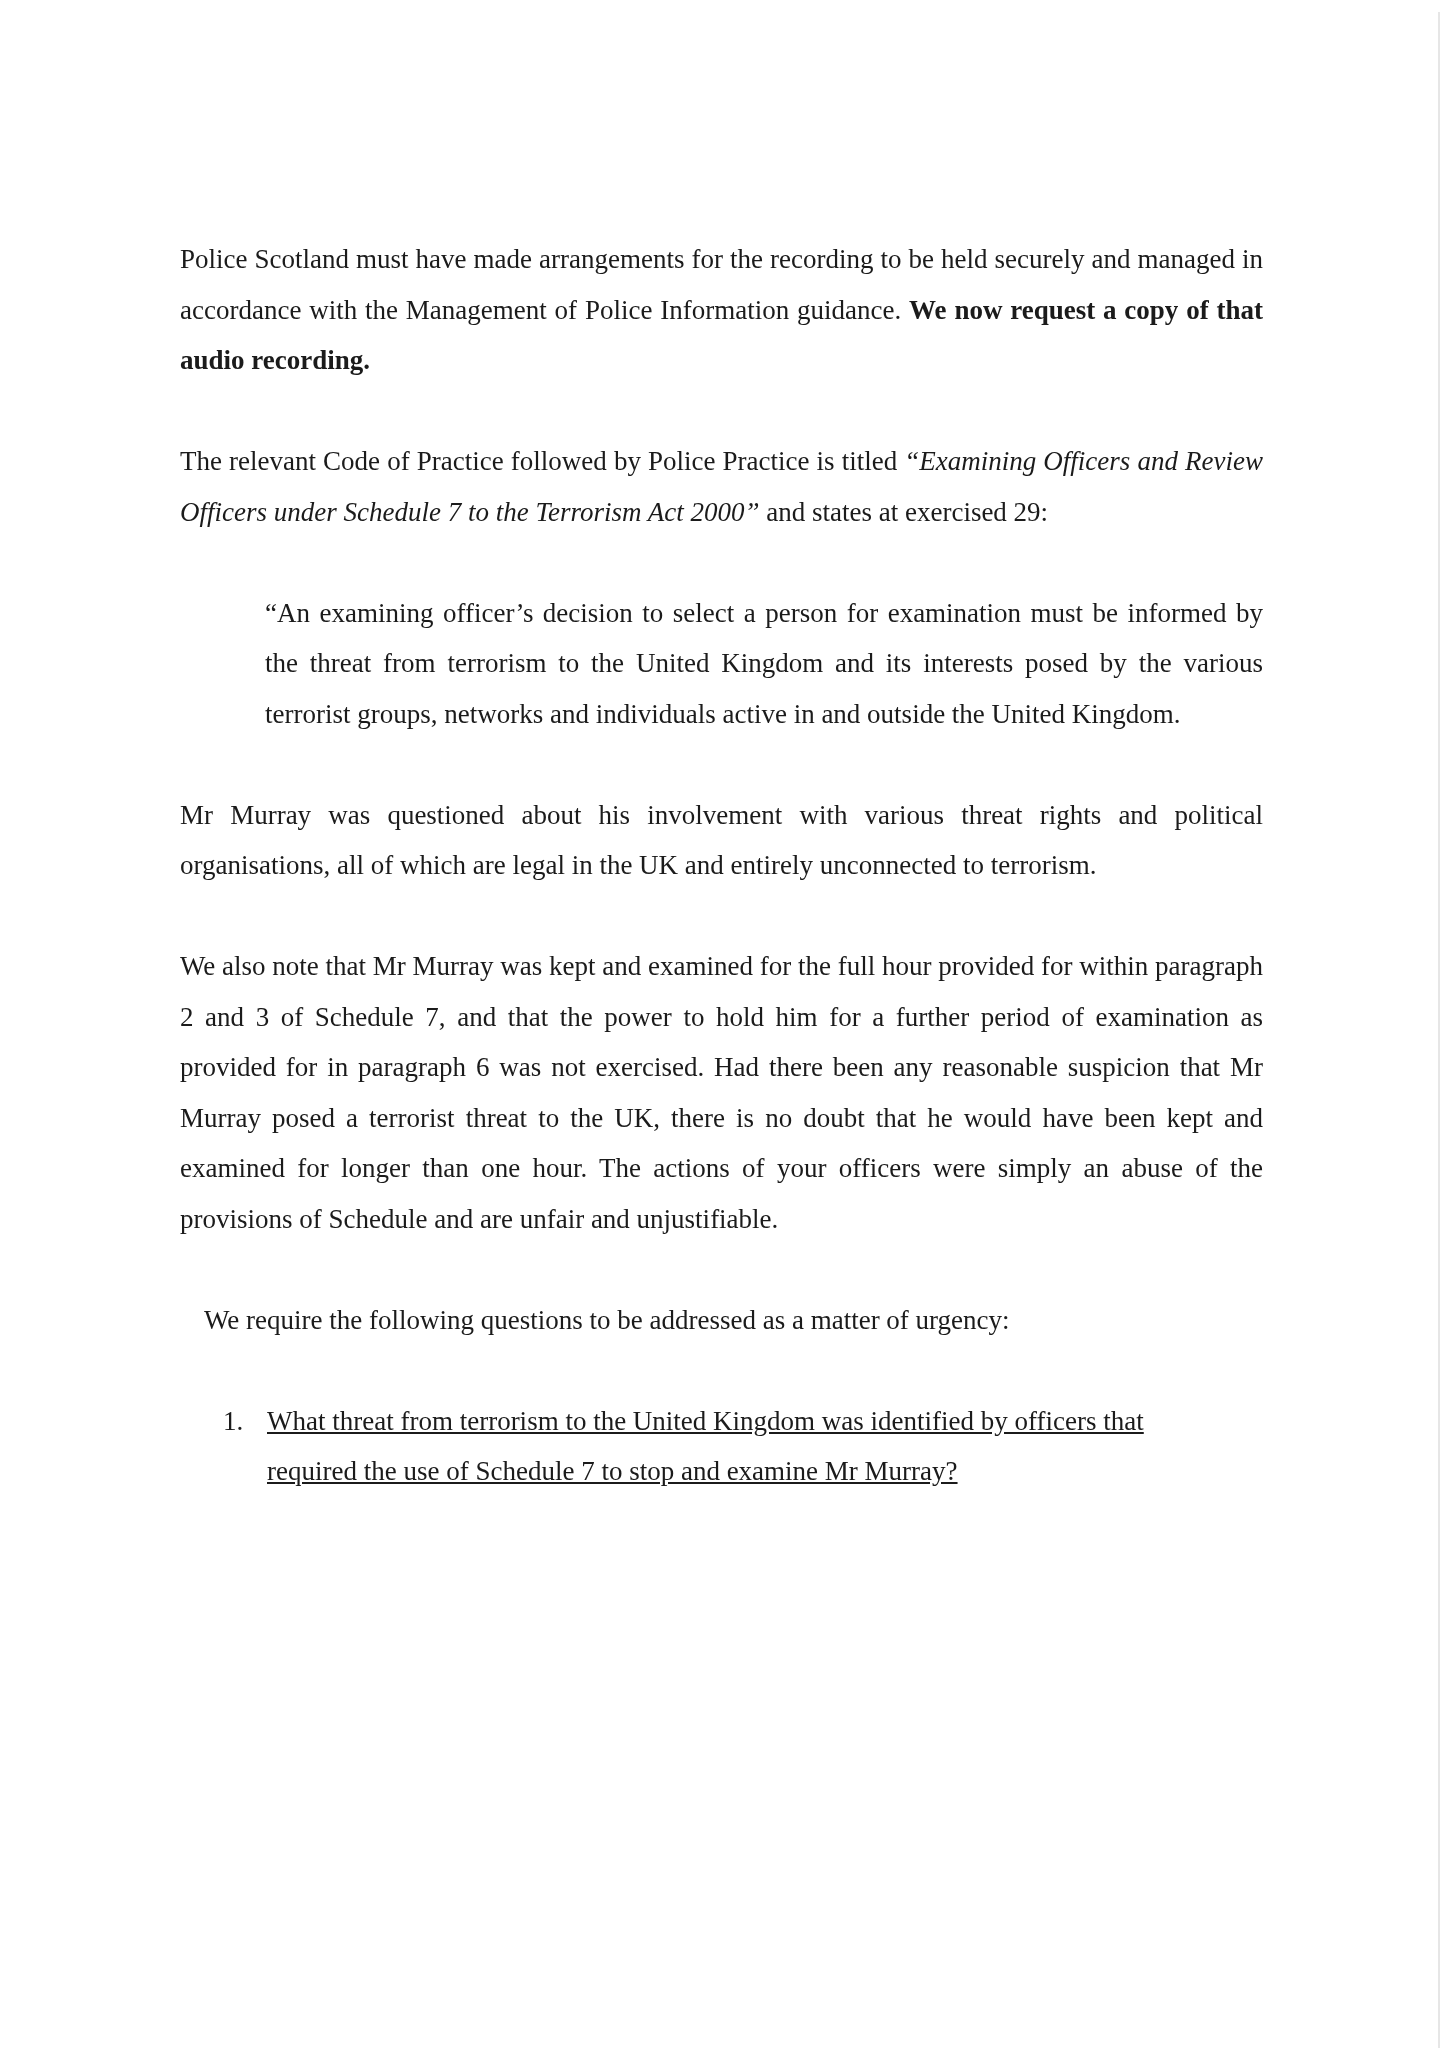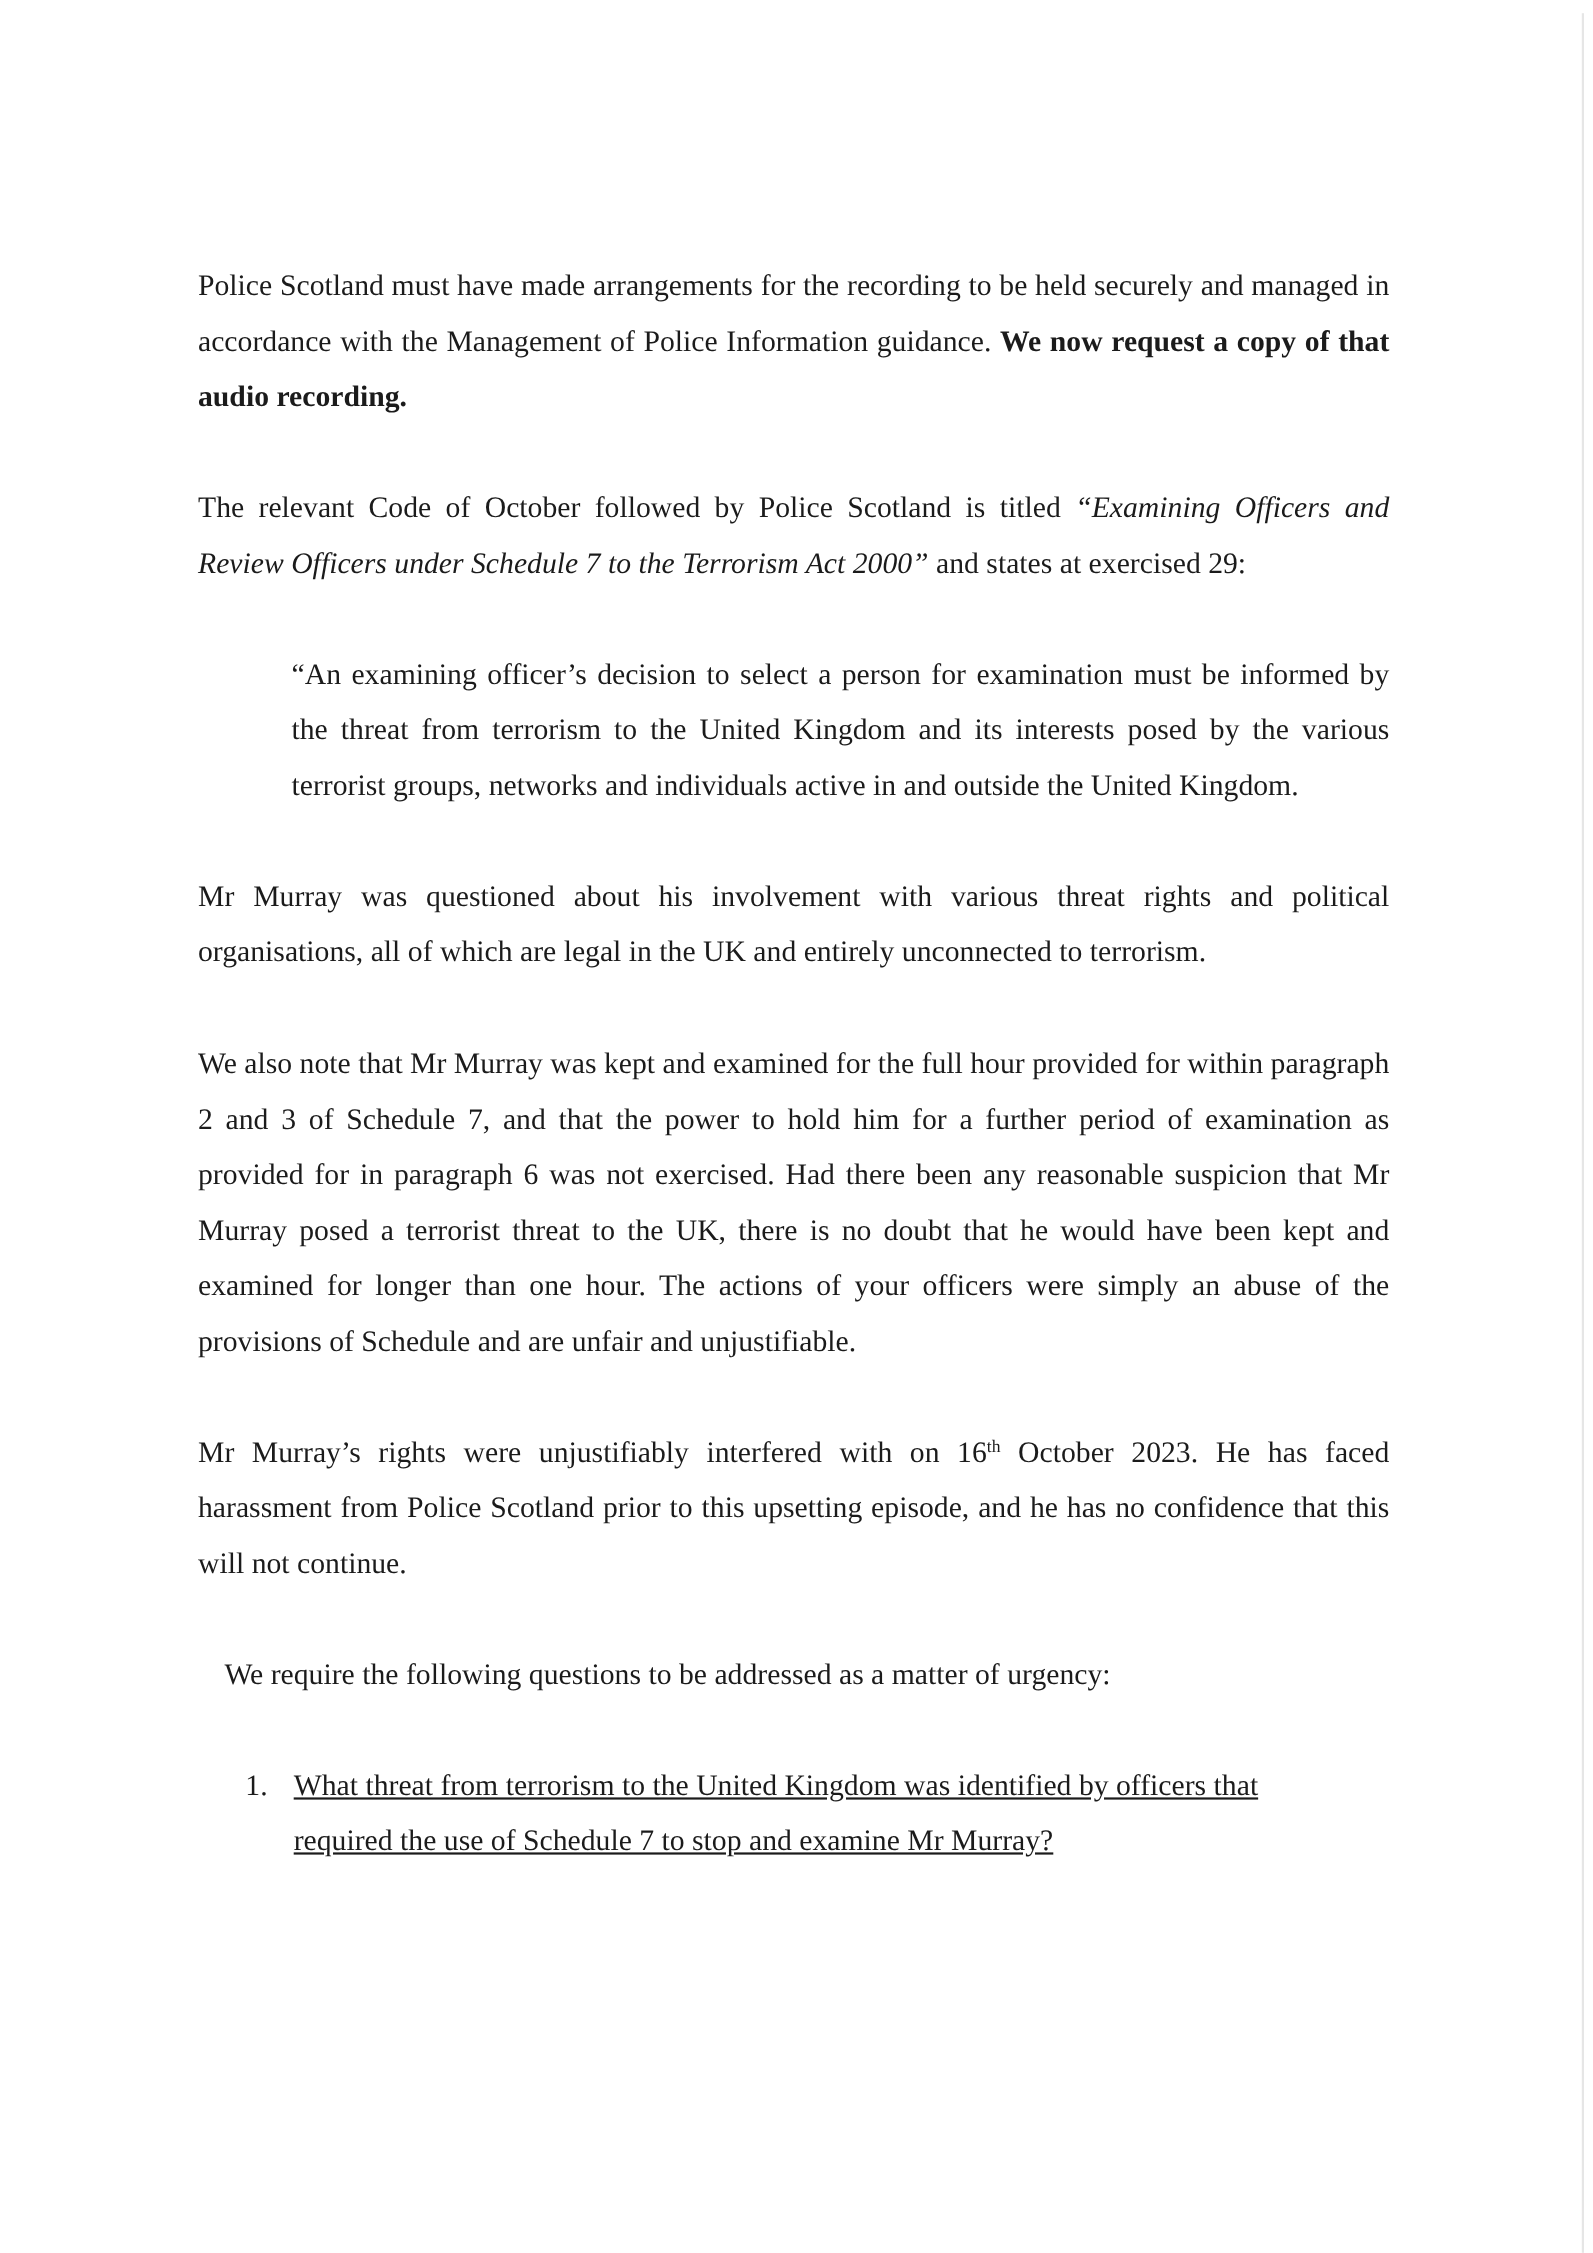--- a/index.html
+++ b/index.html
@@ -80,30 +80,29 @@
 </style>
 </head>
 <body>
 
 <div class="page-edge"></div>
 
 <div class="content">
 
   <p class="para"><span>Police Scotland must have made arrangements for the recording to be held securely and managed in accordance with the Management of Police Information guidance. </span><span class="bold">We now request a copy of that audio recording.</span></p>
 
-  <p class="para"><span>The relevant Code of October followed by Police Scotland is titled </span><span class="ital">“Examining Officers and Review Officers under Schedule 7 to the Terrorism Act 2000”</span><span> and states at exercised 29:</span></p>
+  <p class="para"><span>The relevant Code of Practice followed by Police Practice is titled </span><span class="ital">“Examining Officers and Review Officers under Schedule 7 to the Terrorism Act 2000”</span><span> and states at exercised 29:</span></p>
 
   <p class="quote">“An examining officer’s decision to select a person for examination must be informed by the threat from terrorism to the United Kingdom and its interests posed by the various terrorist groups, networks and individuals active in and outside the United Kingdom.</p>
 
   <p class="para">Mr Murray was questioned about his involvement with various threat rights and political organisations, all of which are legal in the UK and entirely unconnected to terrorism.</p>
 
 
   <p class="para">We also note that Mr Murray was kept and examined for the full hour provided for within paragraph 2 and 3 of Schedule 7, and that the power to hold him for a further period of examination as provided for in paragraph 6 was not exercised. Had there been any reasonable suspicion that Mr Murray posed a terrorist threat to the UK, there is no doubt that he would have been kept and examined for longer than one hour. The actions of your officers were simply an abuse of the provisions of Schedule and are unfair and unjustifiable.</p>
 
-  <p class="para"><span>Mr Murray’s rights were unjustifiably interfered with on 16</span><sup class="ord">th</sup><span> October 2023. He has faced harassment from Police Scotland prior to this upsetting episode, and he has no confidence that this will not continue.</span></p>
 
   <p class="para left">We require the following questions to be addressed as a matter of urgency:</p>
 
   <ol class="list">
     <li class="list-item">
       <span class="list-num">1.</span>
       <span class="list-text">What threat from terrorism to the United Kingdom was identified by officers that required the use of Schedule 7 to stop and examine Mr Murray?</span>
     </li>
   </ol>
 

